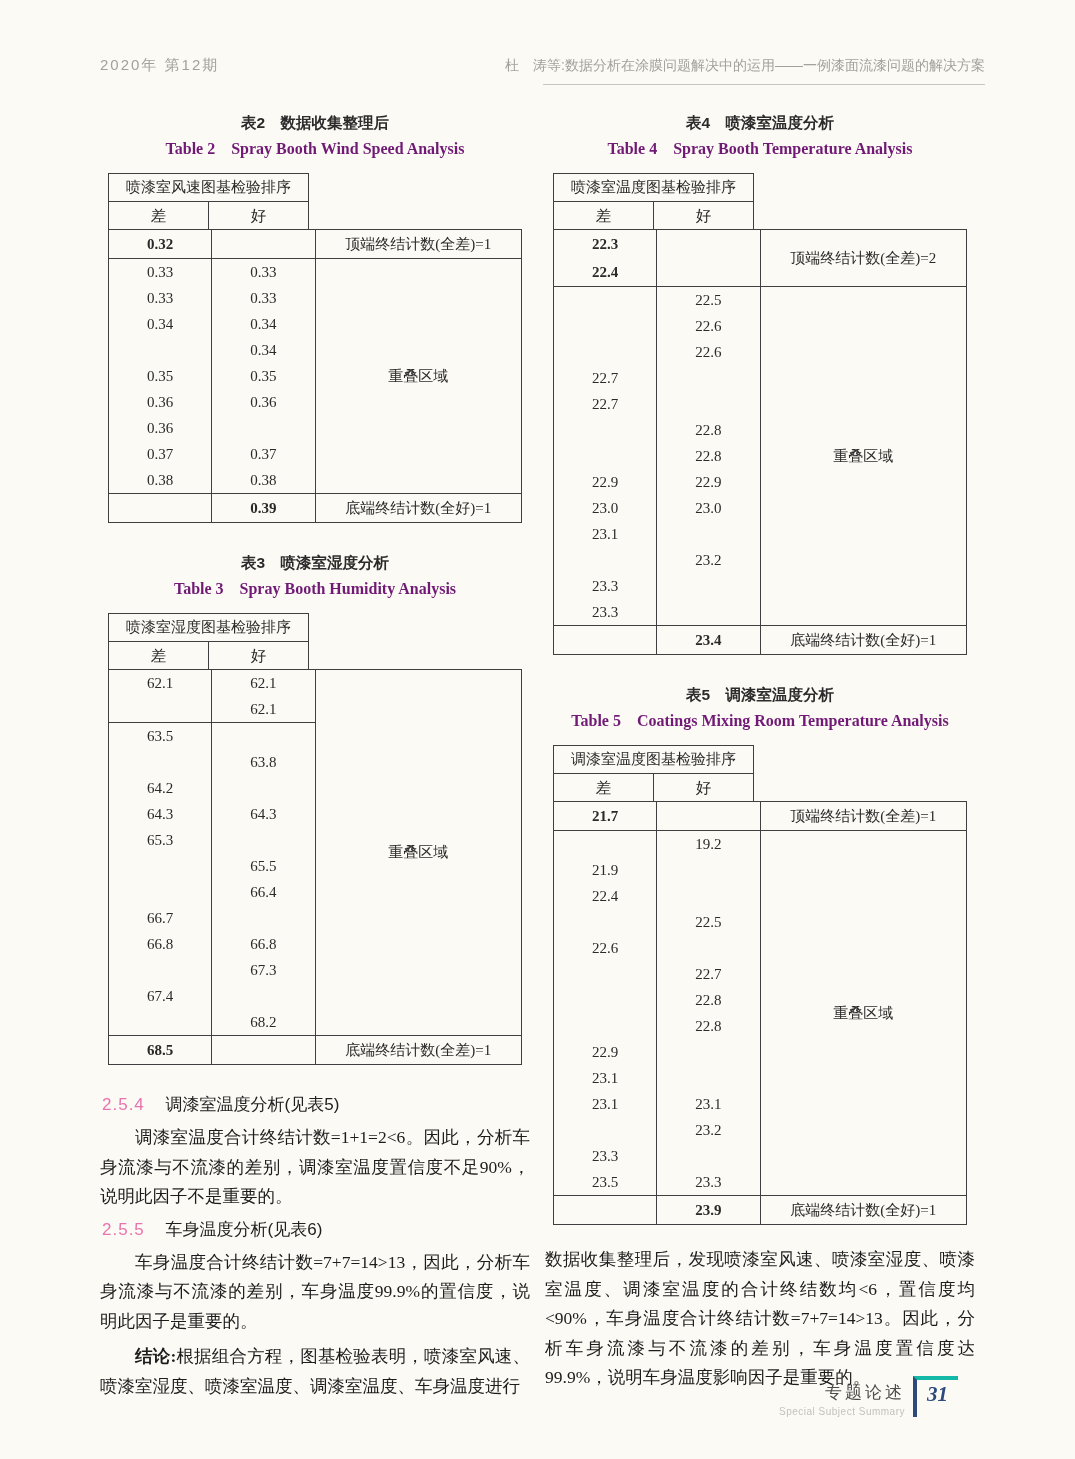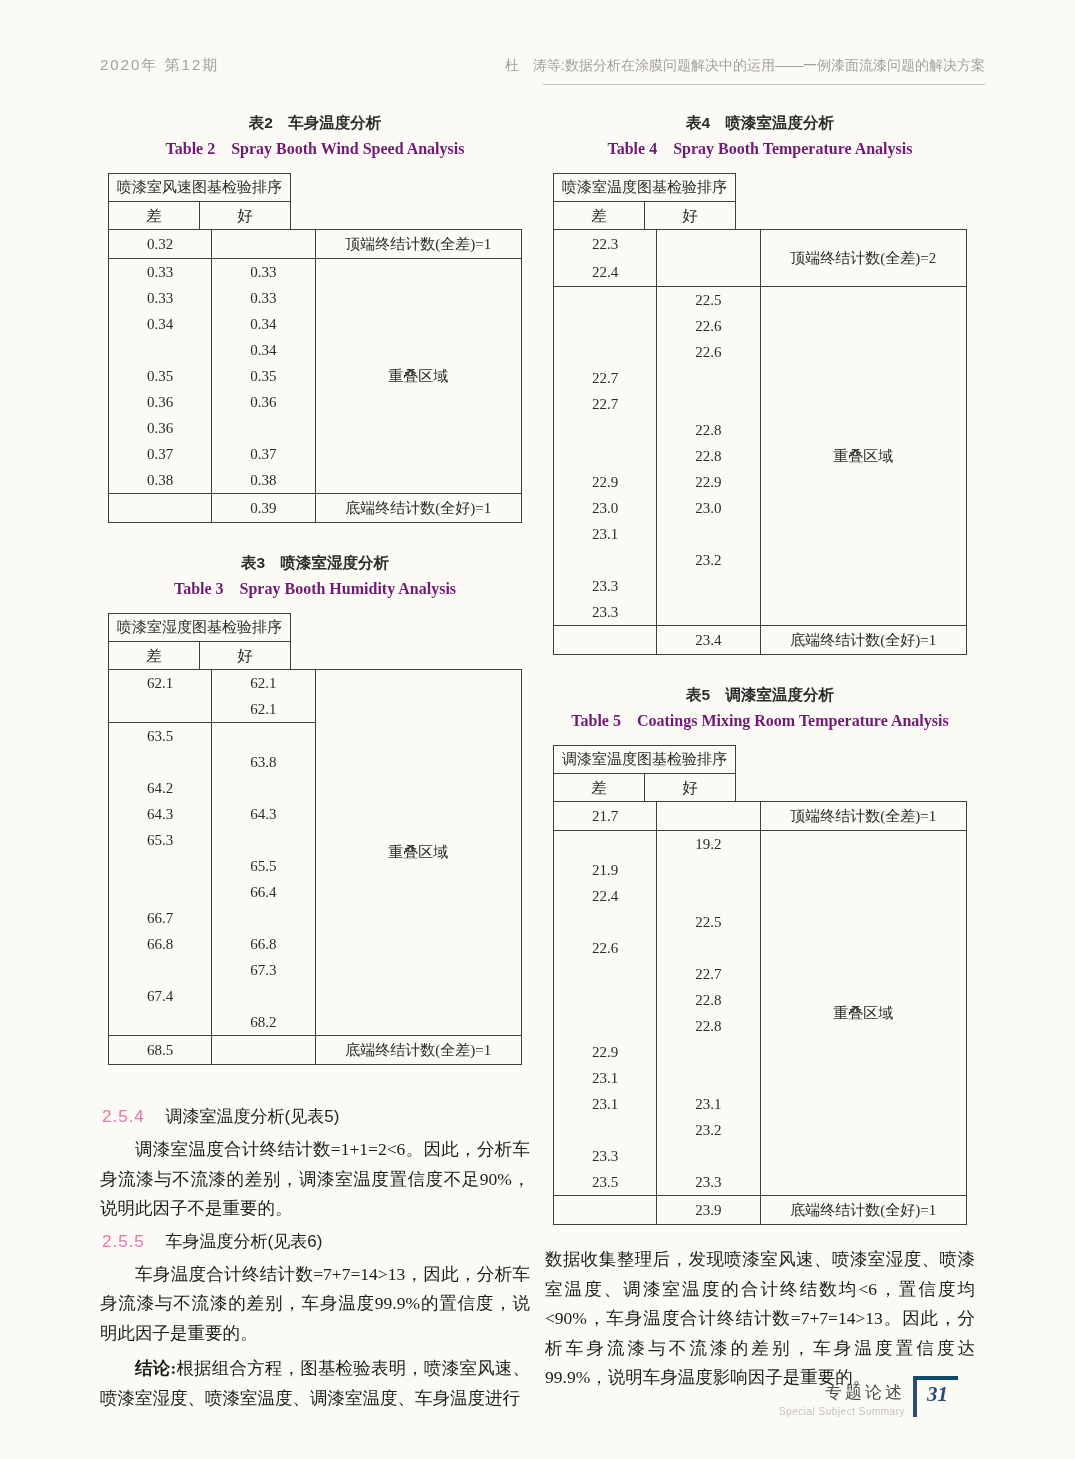--- a/index.html
+++ b/index.html
@@ -15,73 +15,73 @@
   .col-left{position:absolute;left:100px;top:105px;width:430px;}
   .col-right{position:absolute;left:545px;top:105px;width:430px;}
   
   .tbl-cap-cn{text-align:center;font-family:"Liberation Sans","DejaVu Sans",sans-serif;
               font-weight:bold;font-size:15.5px;color:#2b2b2b;margin-top:8px;}
   .tbl-cap-en{text-align:center;font-family:"Liberation Serif","DejaVu Serif",serif;
               font-weight:bold;font-size:16px;color:#701a75;margin-top:5px;}
   .tblock + .tblock{margin-top:30px;}
   
   .gtable{width:414px;margin:13px auto 0 auto;color:#2a2a2a;}
-  .g-header{width:183px;box-sizing:border-box;border:1.5px solid #3f3f3f;border-bottom:none;}
+  .g-header{width:201px;box-sizing:border-box;border:1.5px solid #3f3f3f;border-bottom:none;}
   .g-rank{height:27px;line-height:27px;text-align:center;font-size:15px;
           border-bottom:1.5px solid #3f3f3f;white-space:nowrap;}
   .g-cols{display:flex;height:27px;}
   .g-cols>div{flex:1;text-align:center;line-height:27px;font-size:15.5px;}
   .g-cols>div:first-child{border-right:1.5px solid #3f3f3f;}
   .g-body{box-sizing:border-box;border:1.5px solid #3f3f3f;}
   .g-sec{display:flex;align-items:stretch;}
   .g-sec + .g-sec{border-top:1.5px solid #3f3f3f;}
   .g-left{width:205.5px;box-sizing:border-box;flex:0 0 auto;}
   .g-right{flex:1;border-left:1.5px solid #3f3f3f;display:flex;align-items:center;
            justify-content:center;font-size:15px;white-space:nowrap;}
   .g-group + .g-group{border-top:1.5px solid #3f3f3f;}
   .g-row{display:flex;height:26px;}
   .g-crow{height:28px;}
   .g-row>div{flex:1;text-align:center;line-height:26px;font-size:15px;
              font-family:"Liberation Serif","DejaVu Serif",serif;}
-  .g-crow>div{line-height:28px;}
+  .g-crow>div{line-height:28px;font-weight:bold;}
   .g-row>div:first-child{border-right:1.5px solid #3f3f3f;}
   
-  .sec-head{margin-top:40px;margin-left:2px;font-family:"Liberation Sans","DejaVu Sans",sans-serif;
+  .sec-head{margin-top:28px;margin-left:2px;font-family:"Liberation Sans","DejaVu Sans",sans-serif;
             font-size:17px;line-height:24px;}
   .sec-head.tight{margin-top:6px;}
   .sec-num{color:#e873ae;letter-spacing:1px;}
   .sec-title{color:#202020;margin-left:16px;}
   .para{margin:6px 0 0 0;font-size:17.5px;line-height:29.5px;text-align:justify;color:#1c1c1c;}
   .indent{text-indent:2em;}
   .bold{font-weight:bold;}
   .rpara{margin-top:20px;}
   
   .footer{position:absolute;left:663px;top:1376px;width:295px;display:flex;
           justify-content:flex-end;align-items:flex-start;}
   .footer-labels{text-align:right;margin-top:5px;}
   .footer-cn{font-family:"Liberation Sans","DejaVu Sans",sans-serif;font-size:17px;
              color:#4c4c4c;letter-spacing:3px;}
   .footer-en{font-family:"Liberation Sans","DejaVu Sans",sans-serif;font-size:10px;
              color:#c4c2bb;margin-top:2px;letter-spacing:0.5px;}
-  .footer-badge{margin-left:8px;border-top:4px solid #0c4a6e;border-left:4px solid #2c4a7c;
+  .footer-badge{margin-left:8px;border-top:4px solid #14b8a6;border-left:4px solid #2c4a7c;
                 padding:2px 10px 10px 10px;color:#2c4a7c;font-style:italic;font-weight:bold;
                 font-size:21px;font-family:"Liberation Serif","DejaVu Serif",serif;}
 </style>
 </head>
 <body>
 
 <div class="page">
 
   <div class="hdr-left">2020年 第12期</div>
   <div class="hdr-right">杜　涛等:数据分析在涂膜问题解决中的运用——一例漆面流漆问题的解决方案</div>
   <div class="hdr-rule"></div>
 
   <div class="col-left">
     <div class="tblock">
-        <div class="tbl-cap-cn">表2　车身温度分析</div>
+        <div class="tbl-cap-cn">表2　数据收集整理后</div>
         <div class="tbl-cap-en">Table 2　Spray Booth Wind Speed Analysis</div>
         <div class="gtable">
           <div class="g-header">
             <div class="g-rank">喷漆室风速图基检验排序</div>
             <div class="g-cols">
               <div>差</div>
               <div>好</div>
             </div>
           </div>
           <div class="g-body">

